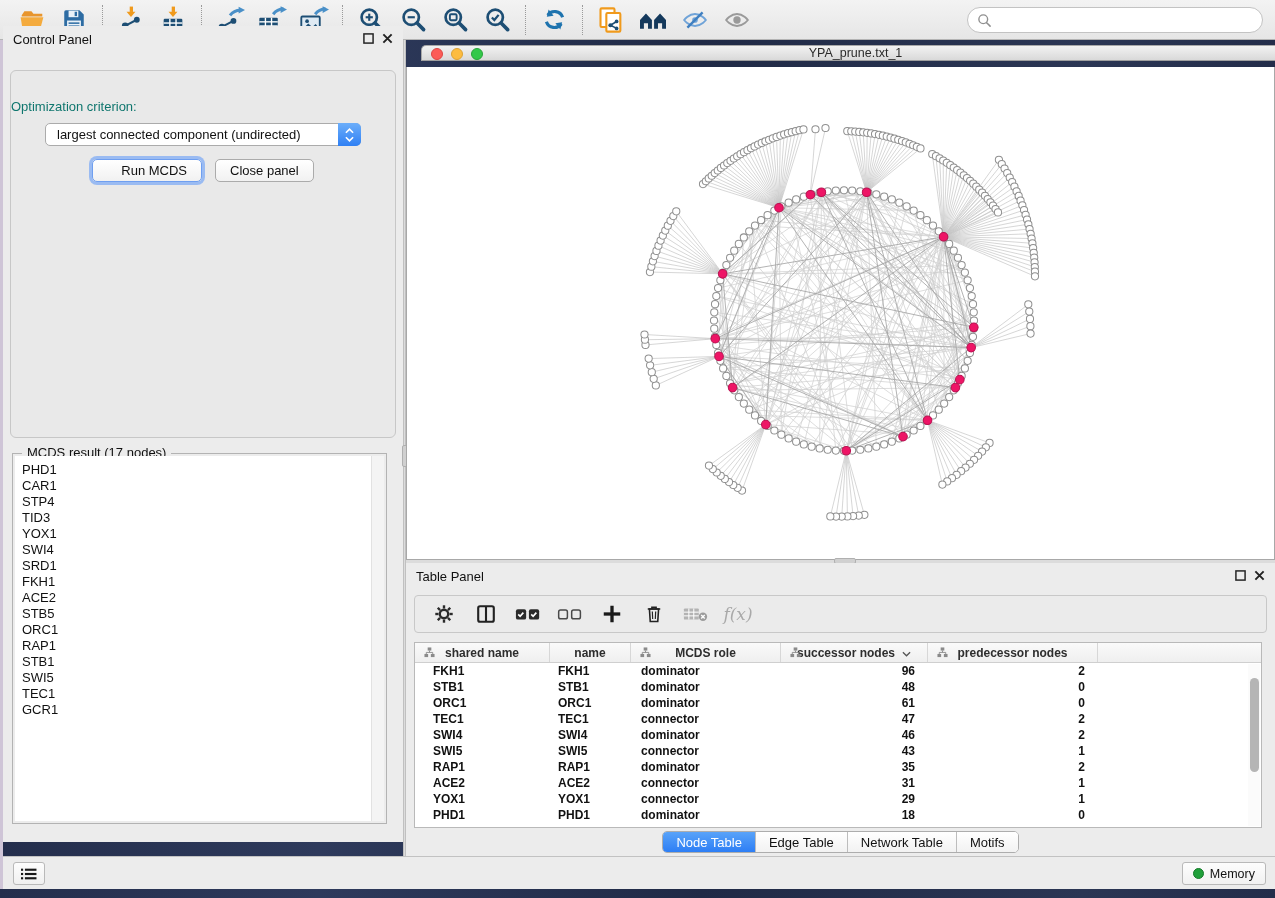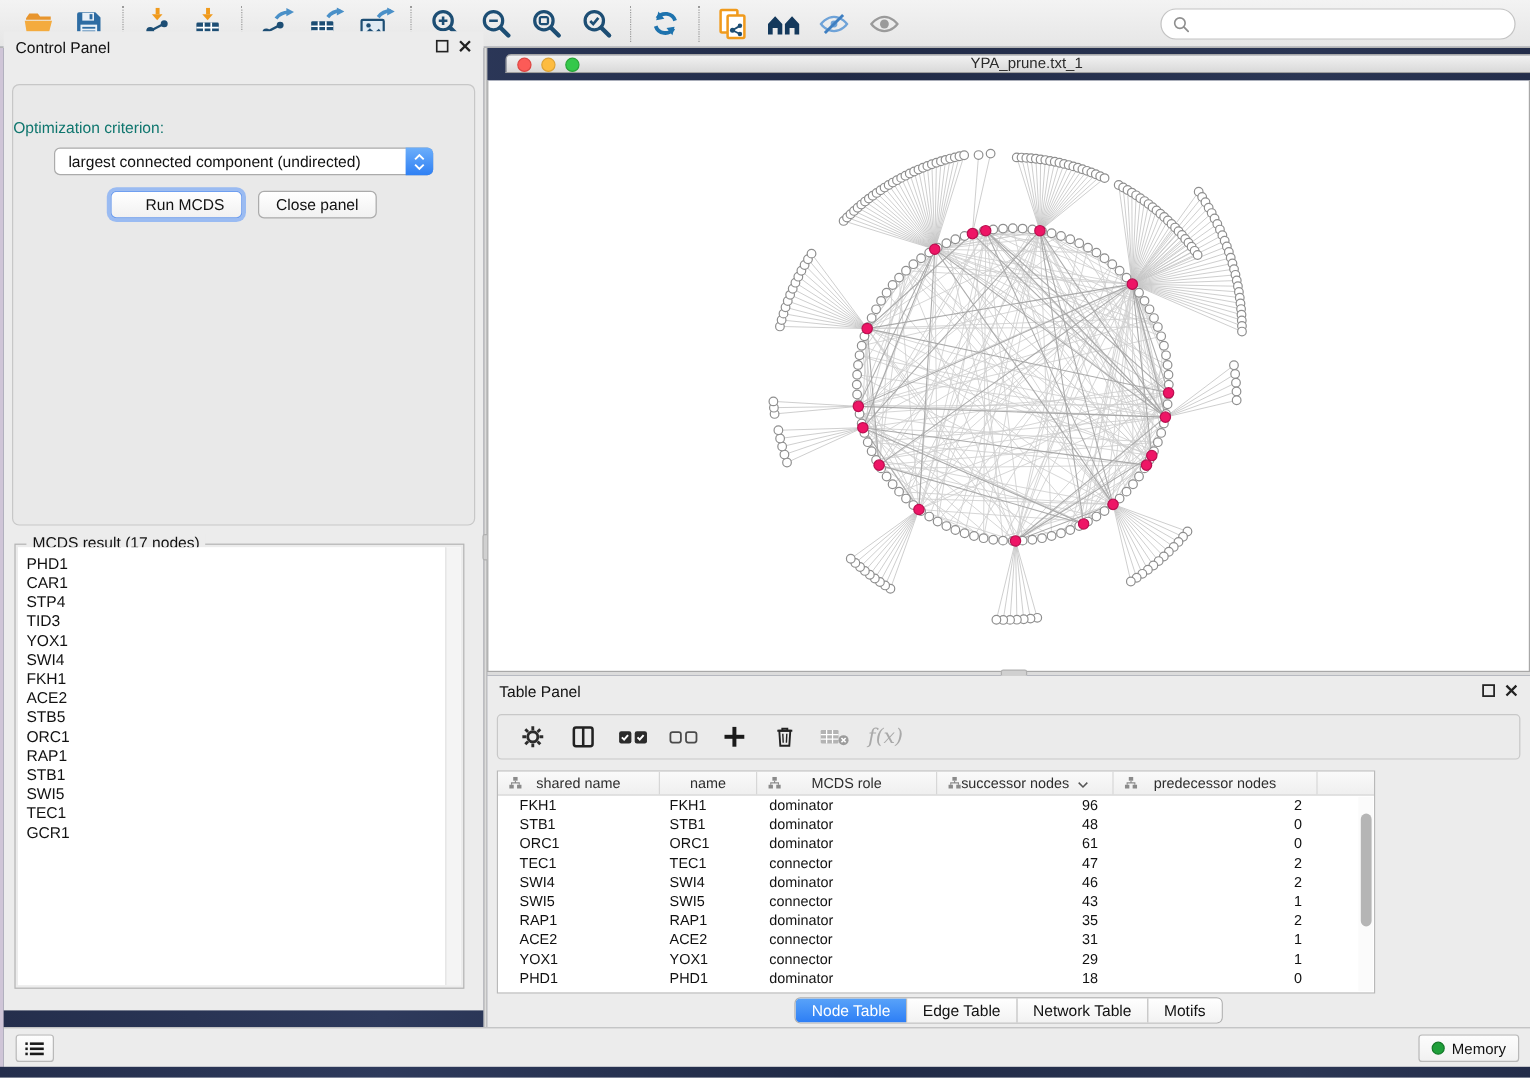--- a/index.html
+++ b/index.html
@@ -69,21 +69,21 @@
   .net-title{position:absolute;left:0;width:100%;text-align:center;font-size:12.5px;color:#2b2b2b;}
   .net-canvas{position:absolute;left:406px;top:67px;width:869px;height:493px;background:#fff;
     border:1px solid #a8a8a8;border-top:none;}
   .net-canvas svg{width:100%;height:100%;display:block;}
   
   .tpanel{position:absolute;left:406px;top:563px;width:869px;height:293px;background:#ececec;}
   .tp-toolbar{position:absolute;left:8px;top:32px;width:853px;height:38px;background:#ebebeb;
     border:1px solid #c8c8c8;border-radius:4px;display:flex;align-items:center;gap:16px;padding-left:16px;}
   .tico{display:flex;align-items:center;justify-content:center;width:26px;height:28px;}
   .fx{font-family:"DejaVu Serif",serif;font-style:italic;font-size:17px;color:#a9a9a9;}
-  .ntable{position:absolute;left:8px;top:79px;width:732px;height:186px;background:#fff;border:1px solid #b9b9b9;overflow:hidden;}
+  .ntable{position:absolute;left:8px;top:79px;width:848px;height:186px;background:#fff;border:1px solid #b9b9b9;overflow:hidden;font-weight:bold;}
   .thead{display:grid;grid-template-columns:135px 81px 150px 147px 170px 1fr;height:20px;
     background:linear-gradient(#fafafa,#efefef);border-bottom:1px solid #cfcfcf;}
   .thcell{position:relative;display:flex;align-items:center;justify-content:center;font-size:12px;color:#2e2e2e;
     border-right:1px solid #d7d7d7;}
   .thcell .treeico{position:absolute;left:9px;top:4px;}
   .thcell .sortchev{margin-left:7px;}
   .trow{display:grid;grid-template-columns:135px 81px 150px 147px 170px 1fr;height:16px;align-items:center;}
   .tcell{font-size:12px;color:#111;white-space:nowrap;overflow:hidden;}
   .tcell.c0{padding-left:18px;}
   .tcell.c1{padding-left:8px;}
@@ -347,20 +347,21 @@
   </div>
   <div class="result-group">
     <div class="result-legend">MCDS result (17 nodes)</div>
     <div class="result-list">
         <div class="mcds-item">PHD1</div>
         <div class="mcds-item">CAR1</div>
         <div class="mcds-item">STP4</div>
         <div class="mcds-item">TID3</div>
         <div class="mcds-item">YOX1</div>
         <div class="mcds-item">SWI4</div>
+        <div class="mcds-item">SRD1</div>
         <div class="mcds-item">FKH1</div>
         <div class="mcds-item">ACE2</div>
         <div class="mcds-item">STB5</div>
         <div class="mcds-item">ORC1</div>
         <div class="mcds-item">RAP1</div>
         <div class="mcds-item">STB1</div>
         <div class="mcds-item">SWI5</div>
         <div class="mcds-item">TEC1</div>
         <div class="mcds-item">GCR1</div>
       </div>

